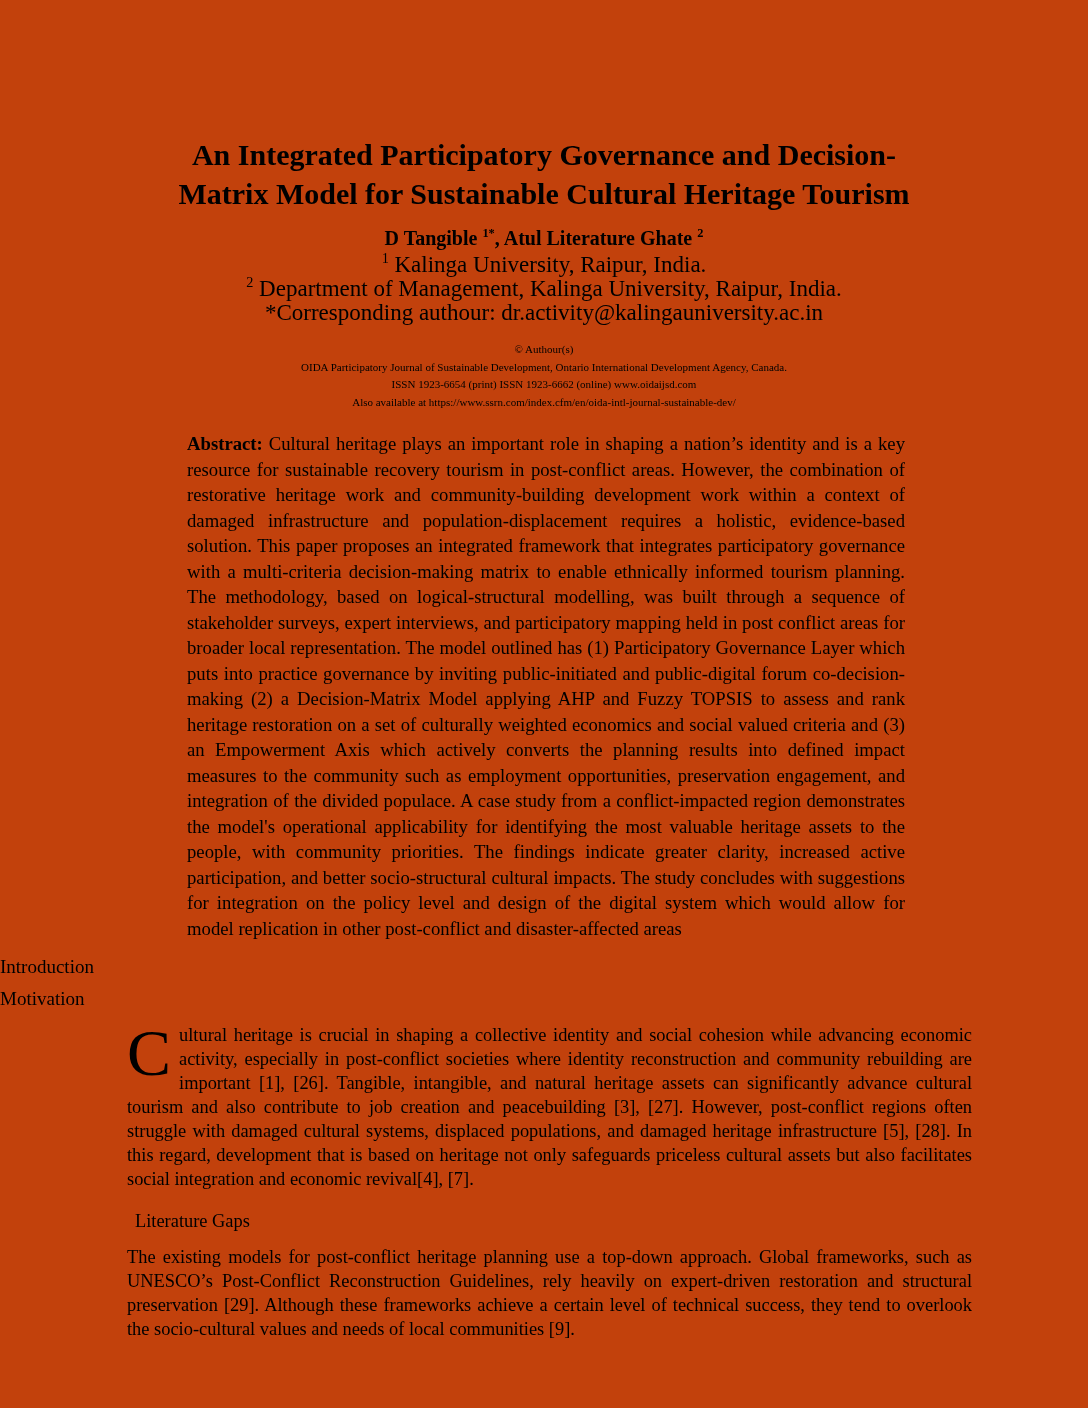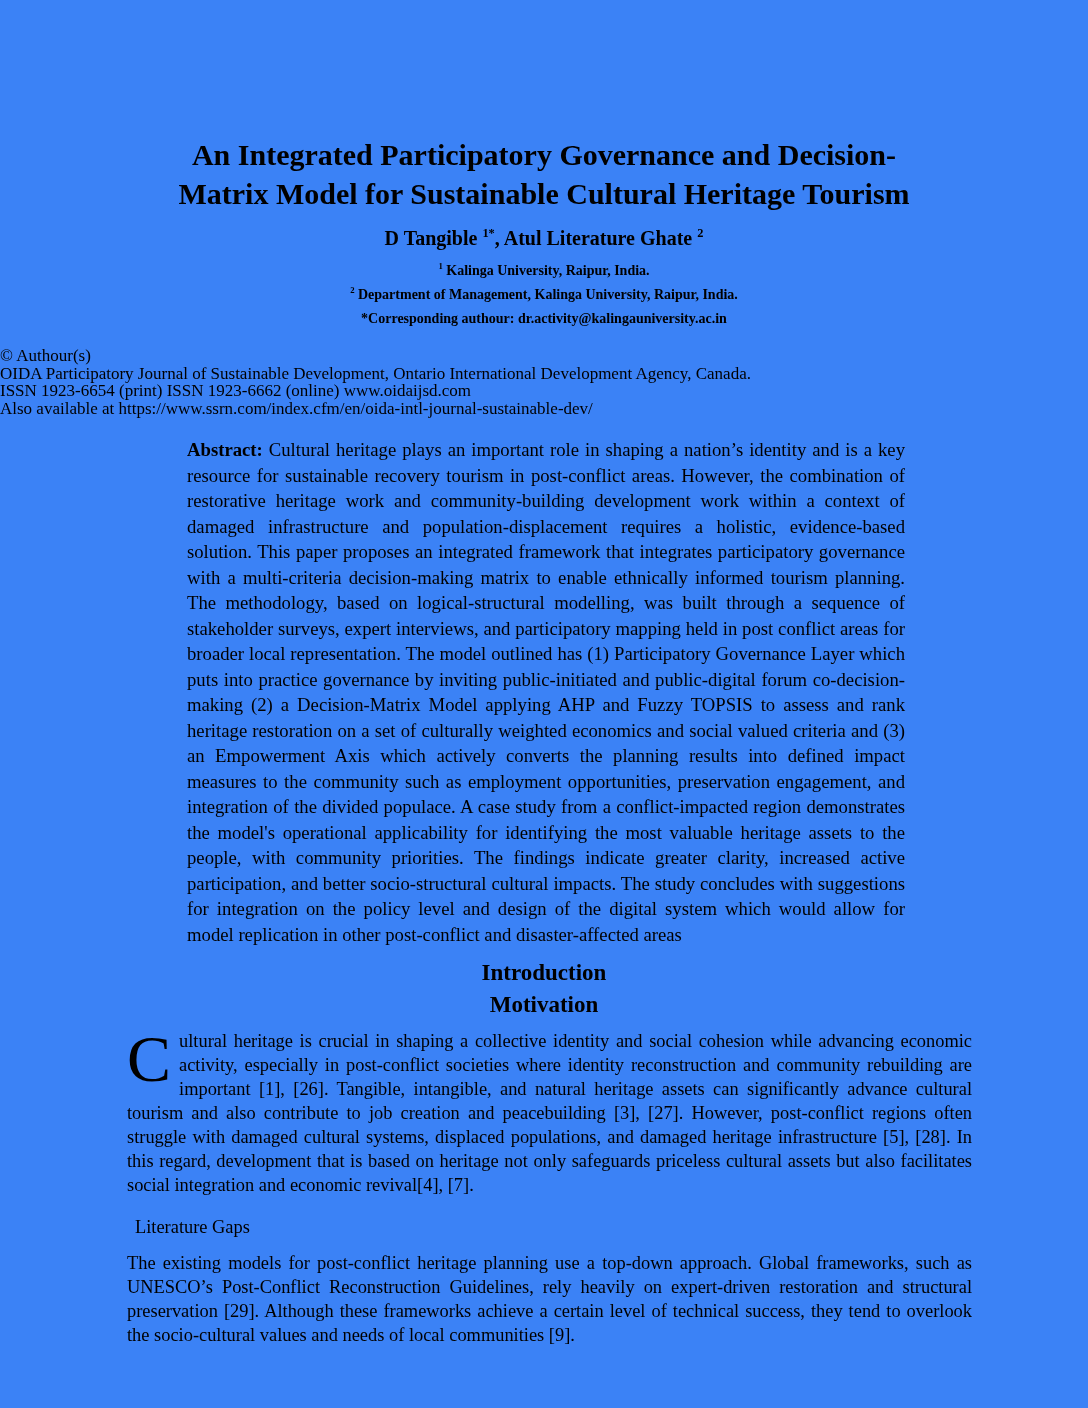--- a/index.html
+++ b/index.html
@@ -2,62 +2,61 @@
 <html><head>
 <meta charset="utf-8">
 <style>
   html, body { margin: 0; padding: 0; background: #ffffff; }
   body {
     width: 1088px; height: 1408px;
     font-family: "Liberation Serif", serif;
     color: #000000;
     -webkit-font-smoothing: antialiased;
   }
-  .page { position: relative; width: 1088px; height: 1408px; overflow: hidden; background: #3b82f6; }
+  .page { position: relative; width: 1088px; height: 1408px; overflow: hidden; background: #c2410c; }
 
   .title {
     margin: 135px 90px 0 90px;
     text-align: center;
     font-weight: bold;
     font-size: 30px;
     line-height: 39px;
   }
   .authors {
     margin-top: 12px;
     text-align: center;
     font-weight: bold;
     font-size: 20px;
     line-height: 26px;
   }
   sup { font-size: 0.62em; vertical-align: super; line-height: 0; }
   .affiliations {
-    margin-top: 8px;
+    margin-top: 2px;
     text-align: center;
-    font-size: 14px;
+    font-size: 23px;
     line-height: 24px;
-    font-weight: bold;
   }
   .imprint {
     margin-top: 16px;
-    text-align: left;
-    font-size: 17px;
+    text-align: center;
+    font-size: 11px;
     line-height: 17.5px;
   }
   .abstract-col {
     width: 722px;
     margin: 20px auto 0 auto;
     text-align: justify;
     font-size: 18.7px;
     line-height: 25.5px;
   }
   .abstract-col p { margin: 0 0 14px 4px; }
   .center-heading {
-    text-align: center;
-    font-weight: bold;
-    font-size: 23px;
+    text-align: left;
+    font-weight: normal;
+    font-size: 19px;
     line-height: 24px;
     margin: 8px 0 0 0;
   }
   .body-col {
     margin: 12px 116px 0 127px;
     text-align: justify;
     font-size: 18.4px;
     line-height: 24px;
   }
   .body-col p { margin: 0 0 13px 0; }

